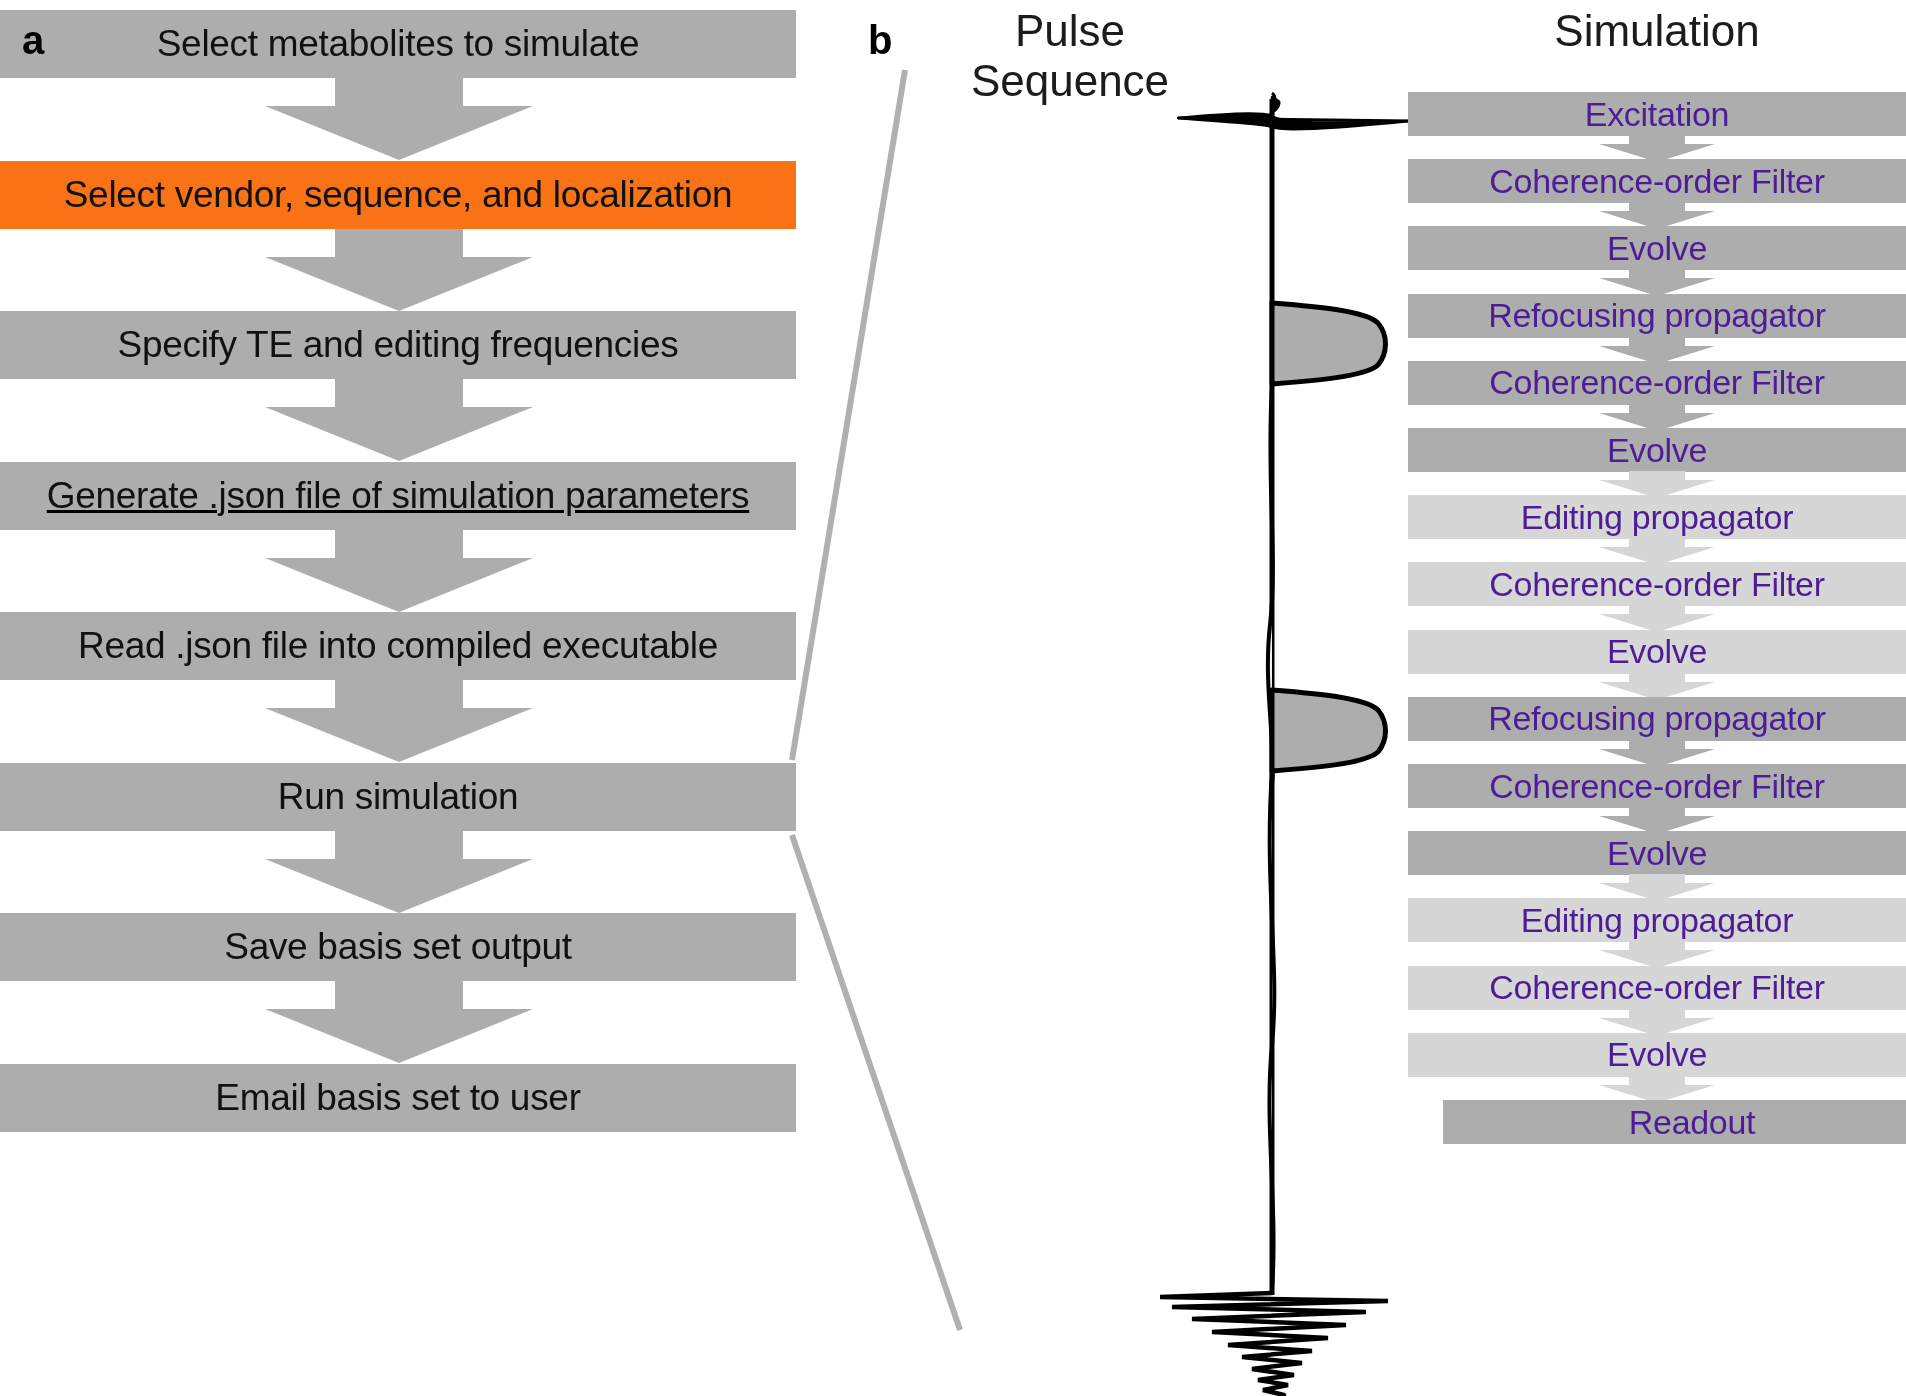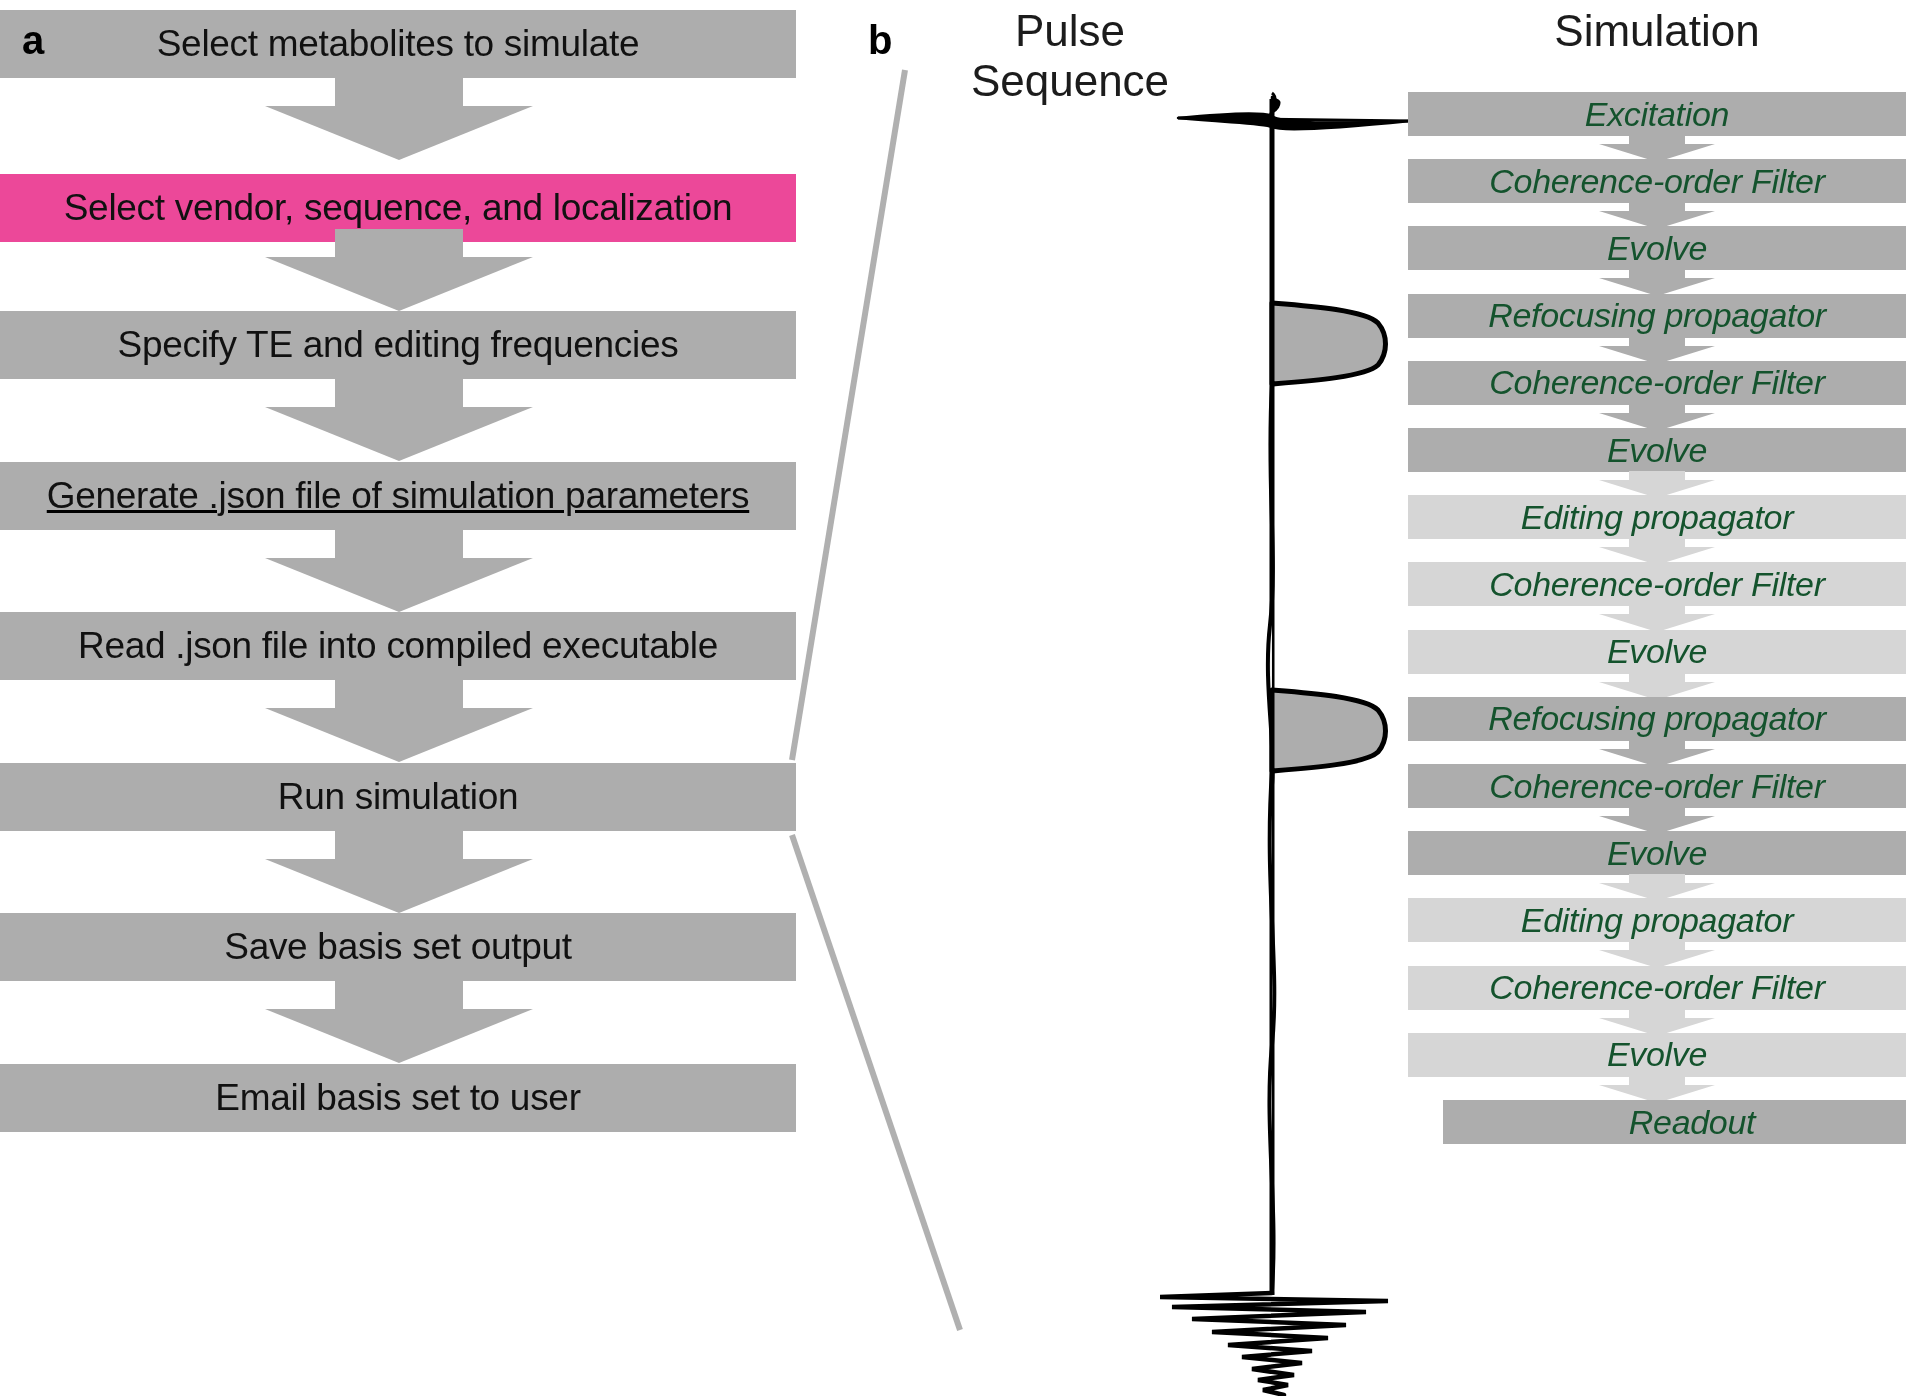--- a/index.html
+++ b/index.html
@@ -116,25 +116,24 @@
     left: 0px;
     width: 498px;
     height: 44px;
     display: flex;
     align-items: center;
     justify-content: center;
     box-sizing: border-box;
   }
   .mod-label {
     font-size: 34px;
-    color: #14532d;
+    color: #4c1d95;
     font-family: "Liberation Sans", sans-serif;
     letter-spacing: -0.3px;
     white-space: nowrap;
-    font-style: italic;
   }
   .mod-arrow {
     position: absolute;
     left: 191px;
     width: 116px;
     height: 27px;
   }
   .mod-arrow .shaft {
     position: absolute;
     left: 30px;
@@ -156,21 +155,21 @@
 <body>
 
 <div id="panel-a">
     <div class="flow-box" style="top: 10px; background: rgb(173, 173, 173);">
       <span class="flow-box-label">Select metabolites to simulate</span>
     </div>
     <div class="flow-arrow" style="top: 78px;">
       <div class="shaft" style="background: rgb(173, 173, 173);"></div>
       <div class="head" style="border-top-color: rgb(173, 173, 173);"></div>
     </div>
-    <div class="flow-box" style="top: 174px; background: #ec4899;">
+    <div class="flow-box" style="top: 161px; background: #f97316;">
       <span class="flow-box-label">Select vendor, sequence, and localization</span>
     </div>
     <div class="flow-arrow" style="top: 228.5px;">
       <div class="shaft" style="background: rgb(173, 173, 173);"></div>
       <div class="head" style="border-top-color: rgb(173, 173, 173);"></div>
     </div>
     <div class="flow-box" style="top: 311px; background: rgb(173, 173, 173);">
       <span class="flow-box-label">Specify TE and editing frequencies</span>
     </div>
     <div class="flow-arrow" style="top: 379px;">

